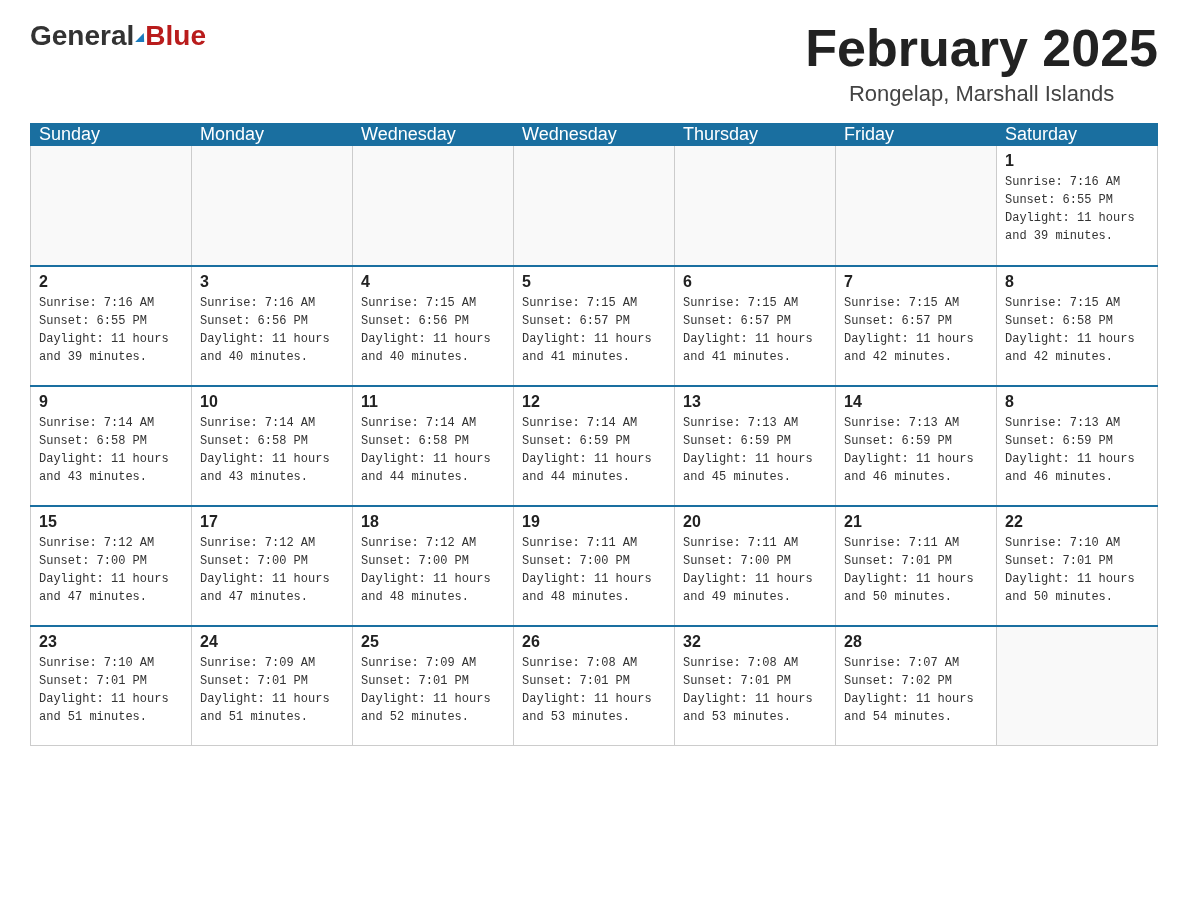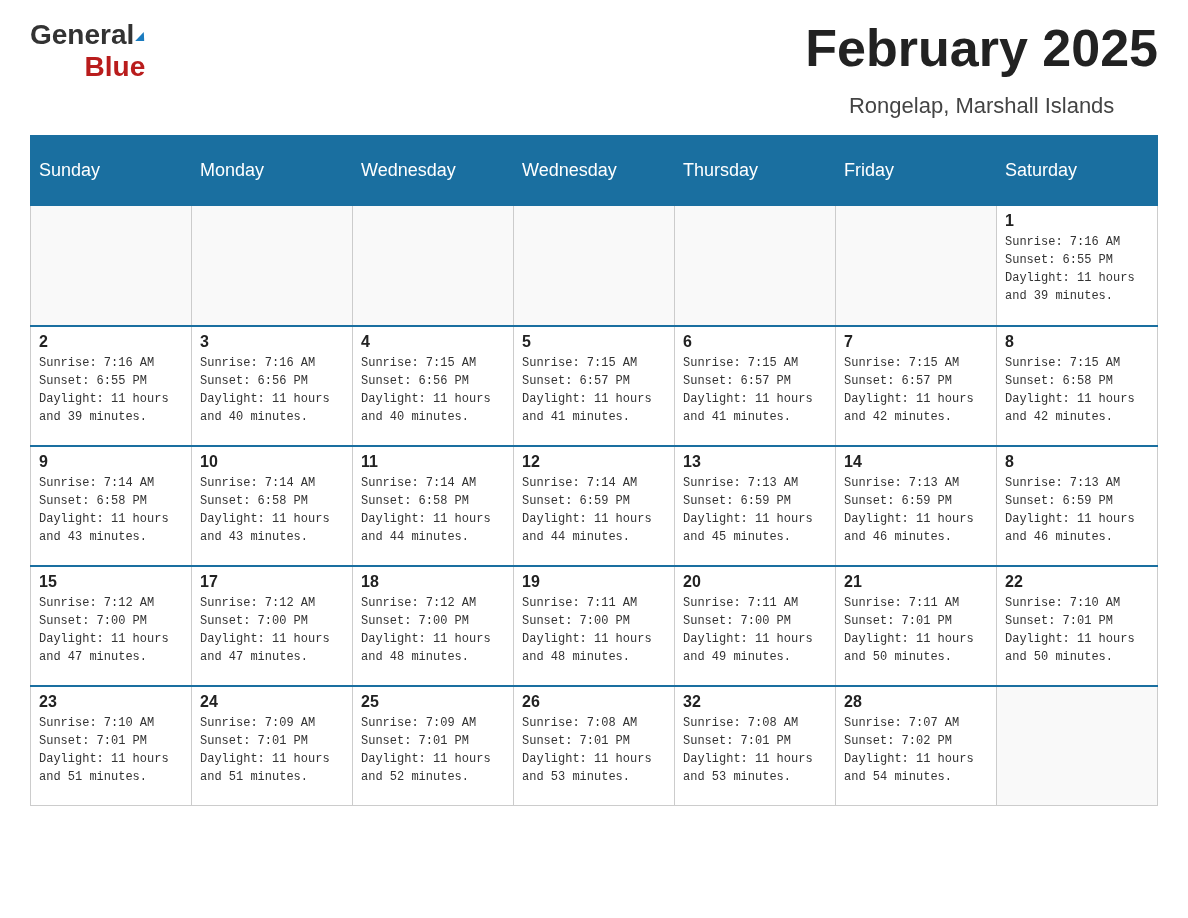--- a/index.html
+++ b/index.html
@@ -11,22 +11,21 @@
       min-height: 918px;
     }
     .header-area {
       display: flex;
       justify-content: space-between;
       align-items: flex-start;
       margin-bottom: 16px;
     }
     .logo-area {
       display: flex;
-      flex-direction: column;
-      align-items: flex-end;
+      align-items: center;
     }
     .logo-text {
       font-size: 28px;
       font-weight: bold;
       color: #333;
       line-height: 1.1;
     }
     .logo-blue-line {
       color: #b91c1c;
       font-size: 28px;
@@ -37,33 +36,33 @@
     }
     .month-title {
       font-size: 52px;
       font-weight: bold;
       color: #222;
       line-height: 1.1;
     }
     .location-title {
       font-size: 22px;
       color: #444;
-      margin-top: 16px;
+      margin-top: 4px;
     }
     .calendar-table {
       width: 100%;
       border-collapse: collapse;
       table-layout: fixed;
     }
     .calendar-table th {
       background: #1a6fa0;
       color: #fff;
       font-size: 18px;
       font-weight: normal;
-      padding: 24px 8px;
+      padding: 0 8px;
       text-align: left;
       border: 1px solid #1a6fa0;
       margin-top: 42px;
     }
     .calendar-table td {
       vertical-align: top;
       border: 1px solid #ccc;
       padding: 6px 8px;
       height: 120px;
       font-size: 12.5px;

